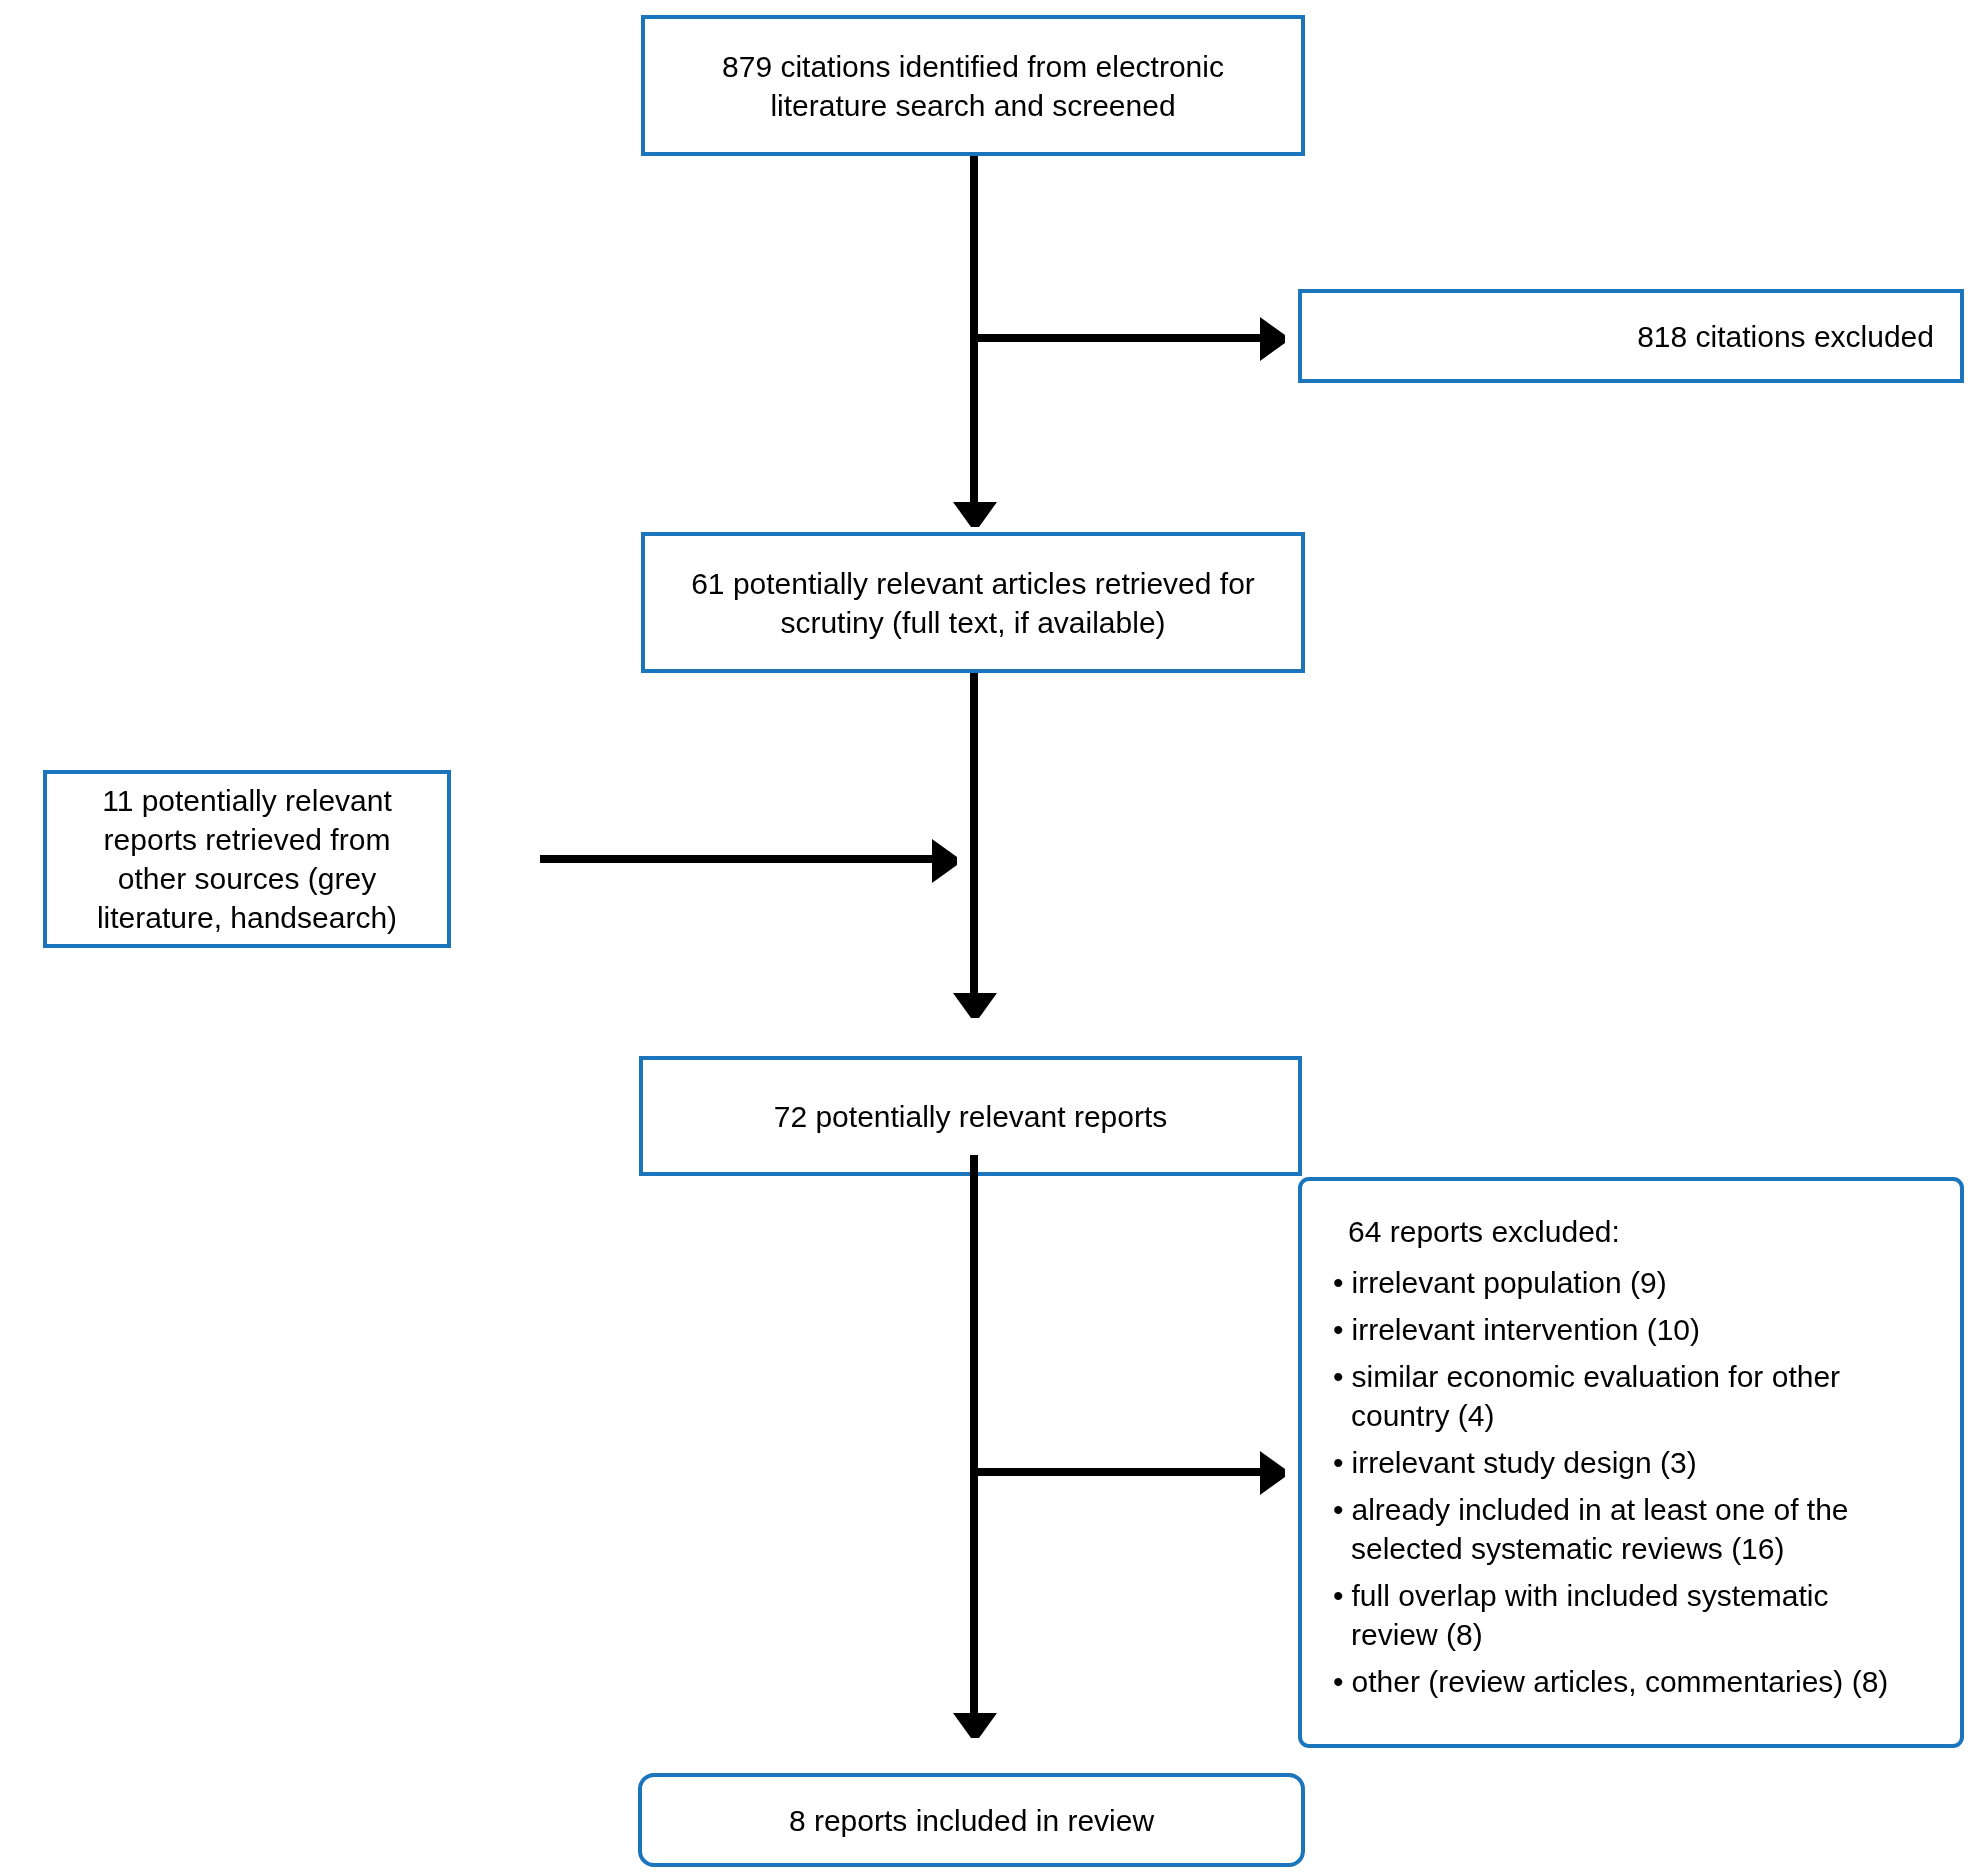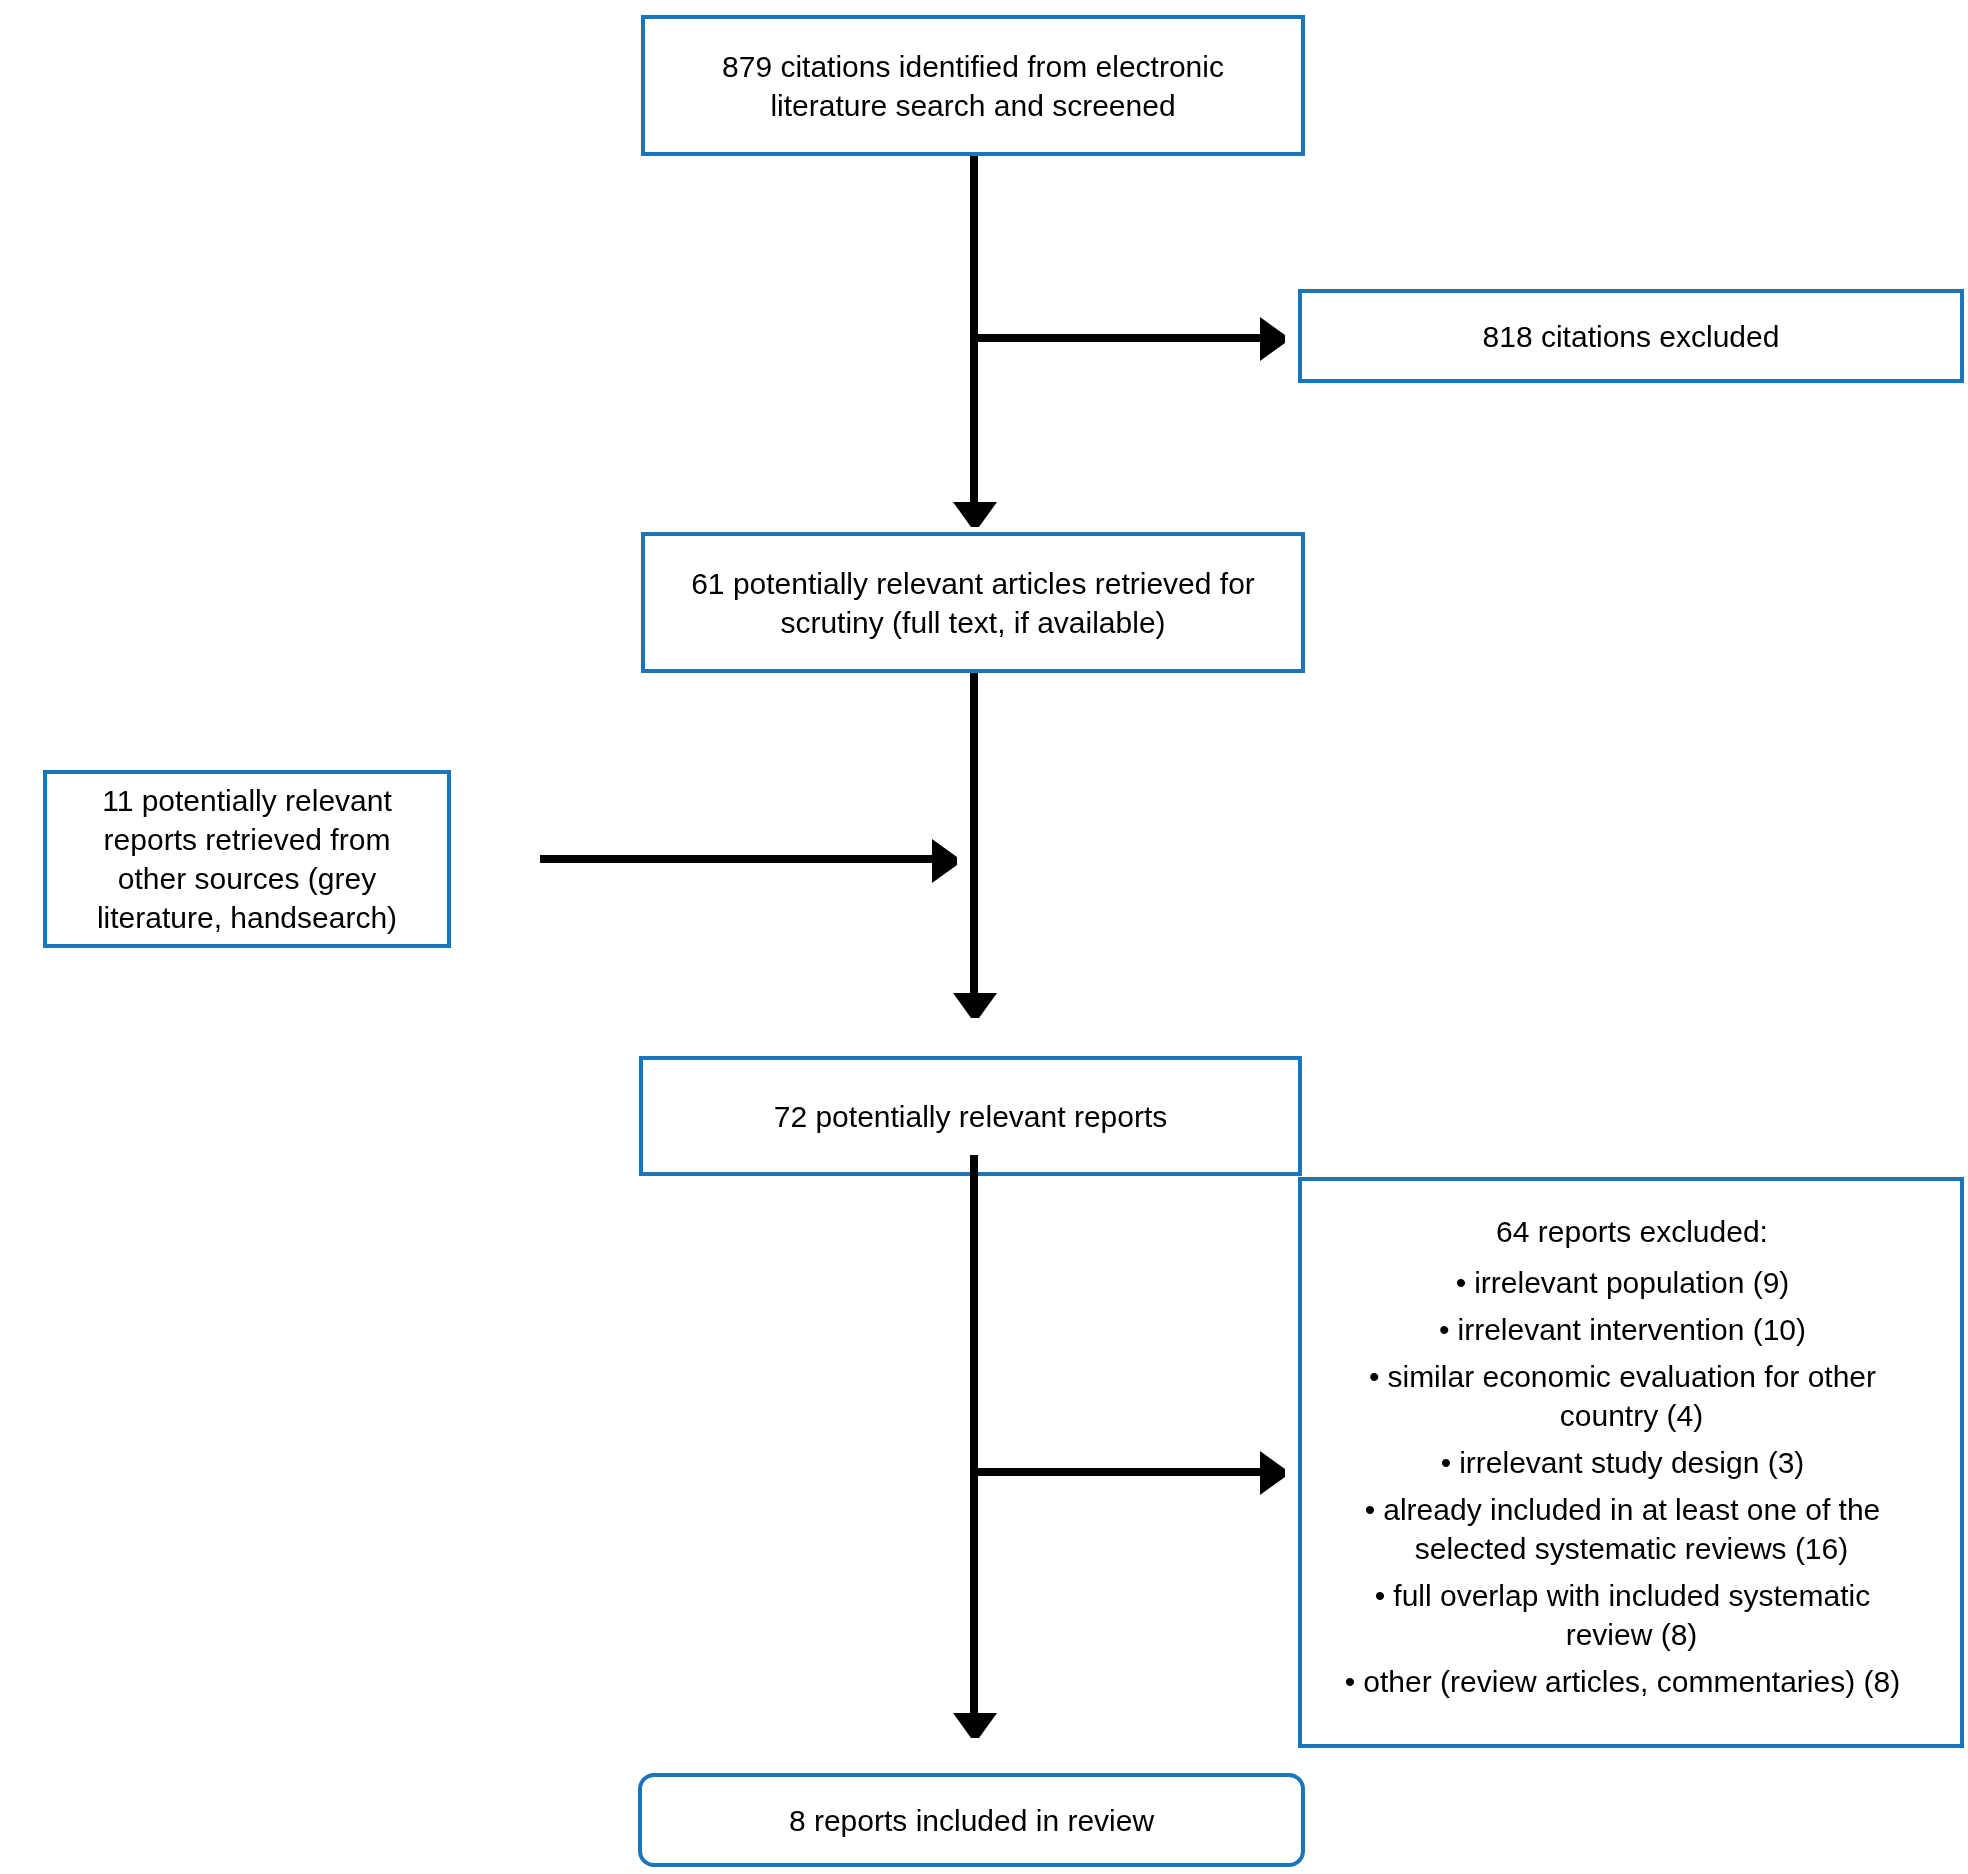--- a/index.html
+++ b/index.html
@@ -23,22 +23,23 @@
     border: 4.5px solid var(--accent);
     background: #ffffff;
     display: flex;
     align-items: center;
     justify-content: center;
     text-align: center;
     padding: 9px 22px;
   }
   .box--list {
     display: block;
-    text-align: center;
+    text-align: left;
     padding: 27px 40px 18px 27px;
+    border-radius: 11px;
   }
   .list-header { margin-left: 15px; }
   .box--list ul { list-style: none; }
   .box--list li { padding-left: 18px; text-indent: -18px; }
   .box--list li::before { content: "\2022"; padding-right: 8px; }
   .shaft { position: absolute; background: var(--line); }
   .head { position: absolute; width: 0; height: 0; }
   .head--down {
     border-left: 18.7px solid transparent;
     border-right: 18.7px solid transparent;
@@ -52,21 +53,21 @@
 </style>
 </head>
 <body>
 
 <div class="canvas">
 
   <div class="box" style="left:633px; top:7.1px; width:664px; height:141px;">
     <span>879 citations identified from electronic literature search and screened</span>
   </div>
 
-  <div class="box" style="left:1290px; top:281px; width:666px; height:94px;">
+  <div class="box" style="left:1290px; top:281px; width:666px; height:94px;justify-content:flex-end;">
     <span>818 citations excluded</span>
   </div>
 
   <div class="box" style="left:633px; top:524px; width:664px; height:141px;">
     <span>61 potentially relevant articles retrieved for scrutiny (full text, if available)</span>
   </div>
 
   <div class="box" style="left:35px; top:762px; width:408px; height:178px;">
     <span>11 potentially relevant reports retrieved from other sources (grey literature, handsearch)</span>
   </div>

